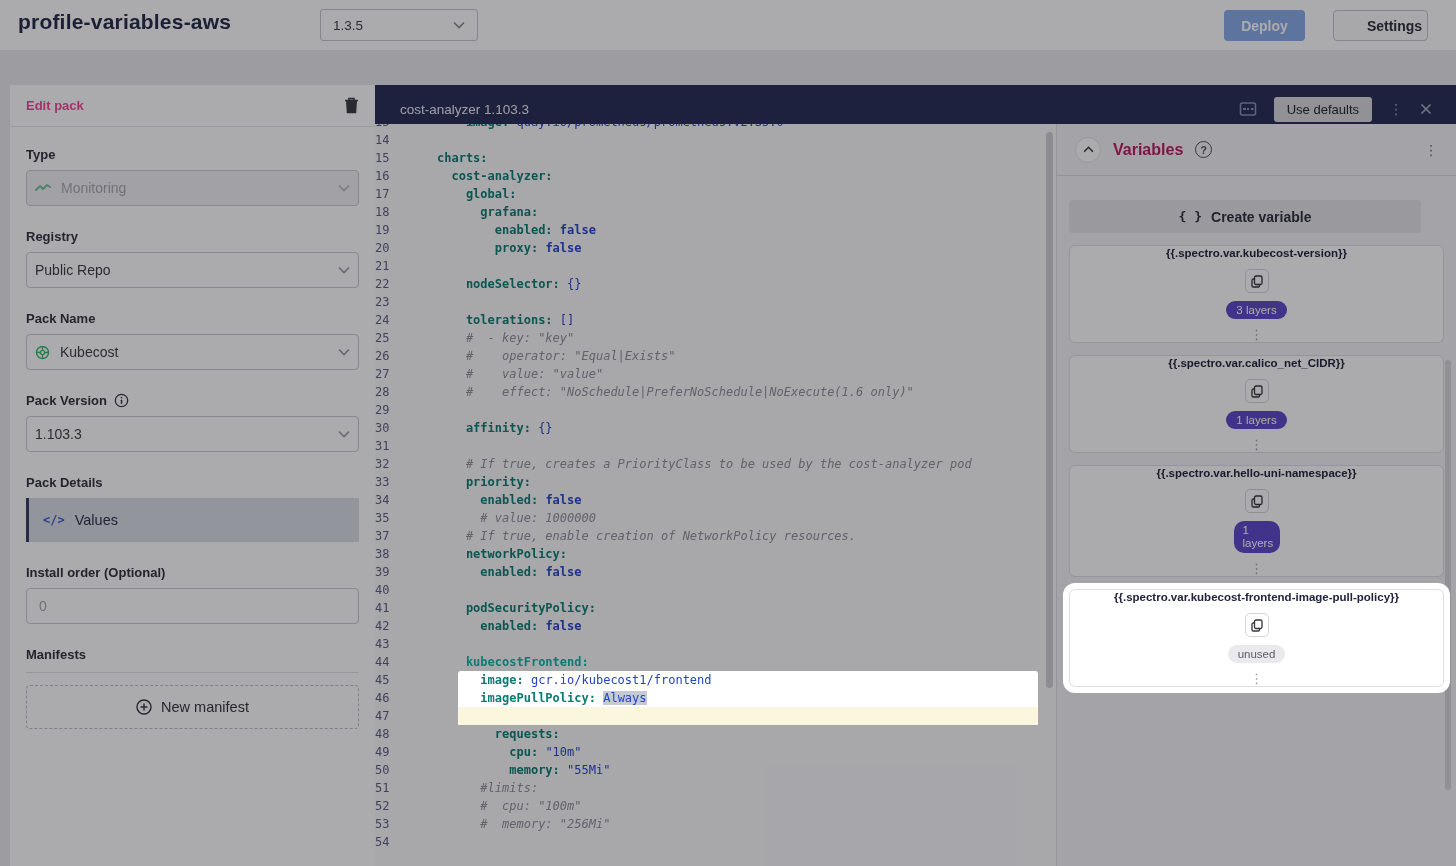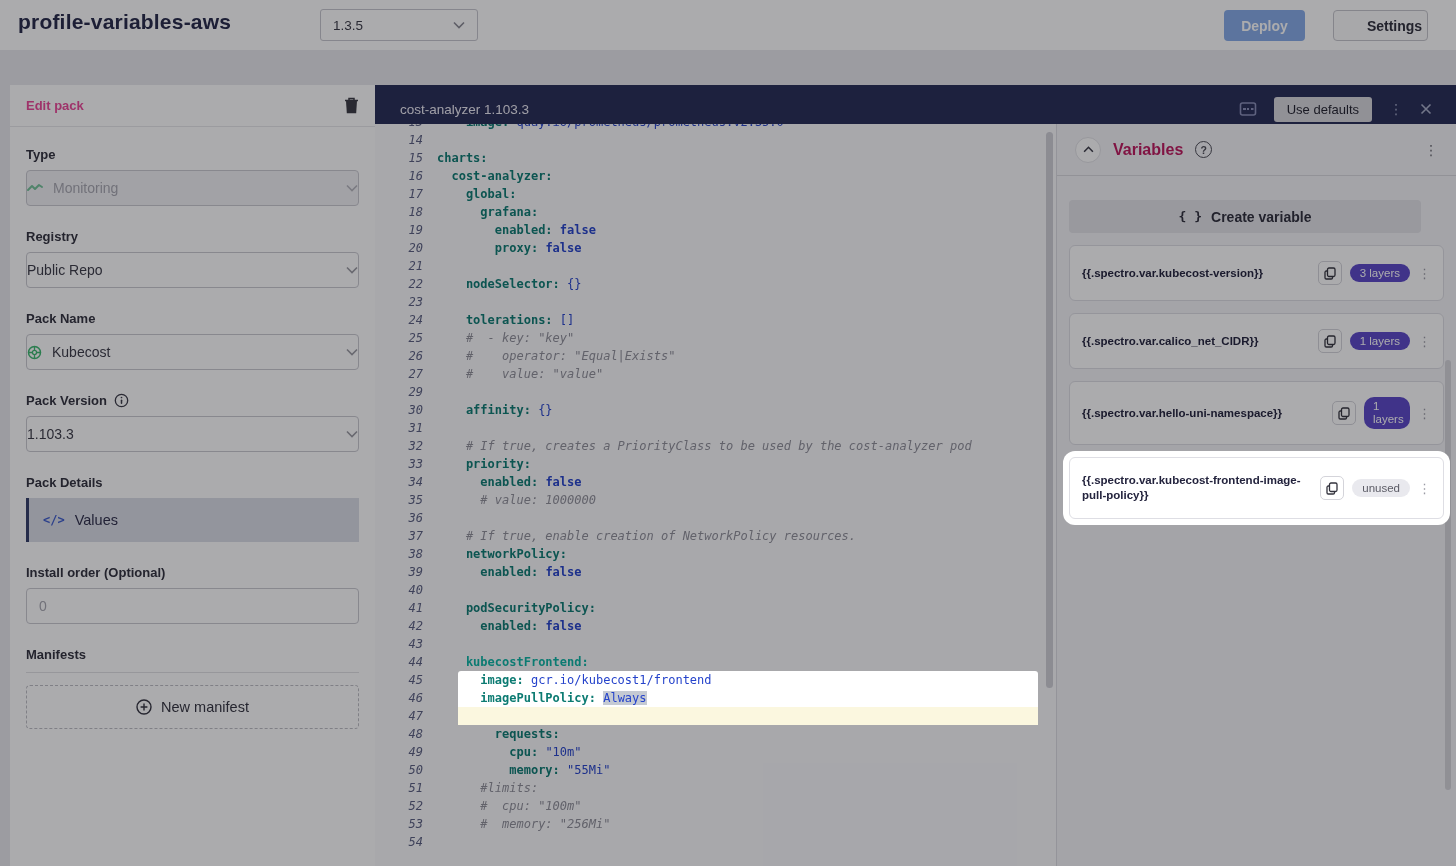--- a/index.html
+++ b/index.html
@@ -15,21 +15,21 @@
   #deploy-btn { width:81px; height:31px; background:#86abe8; border:none; border-radius:4px; color:#fff; font-weight:bold; font-size:14px; font-family:inherit; }
   #settings-btn { width:95px; height:31px; background:#fafafb; border:1px solid #c5c5cb; border-radius:4px; color:#2f2f3b; font-weight:bold; font-size:14px; font-family:inherit; display:flex; align-items:center; justify-content:center; gap:8px;padding-left:36px; }
 
   
   #edit-pack { position:absolute; left:10px; top:85px; width:365px; height:781px; background:#ffffff; }
   .ep-header { height:42px; border-bottom:1px solid #e6e6ea; display:flex; align-items:center; justify-content:space-between; padding:0 16px; }
   .ep-header .t { font-size:13px; font-weight:bold; color:#ec4899; }
   .ep-body { padding:20px 16px 0; }
   .field { margin-bottom:23px; }
   .field > label { display:block; font-size:13px; font-weight:bold; color:#30303c; margin-bottom:8px; }
-  .sel-input { height:36px; border:1px solid #c9c9d0; border-radius:4px; background:#fff; display:flex; align-items:center; padding:0 0; font-size:14px; color:#3a3a46; gap:10px; }
+  .sel-input { height:36px; border:1px solid #c9c9d0; border-radius:4px; background:#fff; display:flex; align-items:center; padding:0 8px; font-size:14px; color:#3a3a46; gap:10px; }
   .sel-input .chev { margin-left:auto; }
   .sel-input.disabled { background:#f2f2f5; color:#a7a7b0; }
   .text-input { width:100%; height:36px; border:1px solid #c9c9d0; border-radius:4px; padding:0 12px; font-size:14px; color:#3a3a46; font-family:inherit; background:#fff; }
   .text-input::placeholder { color:#a7a7b0; }
   .lbl-row { display:flex; align-items:center; gap:7px; margin-bottom:8px; }
   .lbl-row label { margin:0; font-size:13px; font-weight:bold; color:#30303c; }
   #values-row { height:44px; background:#dadde6; border-left:3px solid #323d68; display:flex; align-items:center; padding:0 14px; gap:10px; font-size:14.5px; color:#2d2d49; }
   .code-glyph { font-family:"DejaVu Sans Mono",monospace; font-weight:bold; font-size:12px; color:#3d5ccc; }
   #manifests-div { border-top:1px solid #e0e0e4; margin:10px 0 12px; }
   #new-manifest-btn { width:100%; height:44px; border:1px dashed #bdbdc4; border-radius:4px; background:transparent; display:flex; align-items:center; justify-content:center; gap:9px; font-size:14.5px; color:#33333f; font-family:inherit; }
@@ -38,21 +38,21 @@
   #editor-header { position:absolute; left:375px; top:85px; width:1081px; height:48px; background:#262b55; display:flex; align-items:center; color:#ecebf4; }
   #editor-title { margin-left:25px; font-size:13.5px; }
   .eh-right { margin-left:auto; margin-right:24px; display:flex; align-items:center; gap:17px; }
   #use-defaults-btn { background:#d7d7dc; border:none; border-radius:3px; color:#1f1f2b; font-size:13px; font-family:inherit; padding:5px 13px; }
   .kebab { color:#9aa0c0; font-size:14px; line-height:1; }
   #editor-close { color:#a8aec8; font-size:13px; }
 
   #editor-body { position:absolute; left:375px; top:124px; width:681px; height:742px; background:#fafafc; overflow:hidden; }
   #code-lines { position:absolute; left:0; top:-11px; font-family:"DejaVu Sans Mono",monospace; font-size:12px; line-height:18px; }
   .row { display:flex; height:18px; }
-  .ln { width:48px; flex:none; text-align:right; color:#5a5f80;font-style:italic; }
+  .ln { width:48px; flex:none; text-align:left; color:#5a5f80; }
   .codetxt { padding-left:14px; white-space:pre; }
   .t-k { color:#0c7b72; font-weight:bold; }
   .t-v { color:#2543cb; }
   .t-b { color:#2543cb; font-weight:bold; }
   .t-c { color:#8f8f99; font-style:italic; }
   .t-p { color:#3a3a46; }
   .t-sel { color:#2543cb; background:#c5cad3; }
   .row.spot .codetxt { position:relative; z-index:102; }
   #spot-panel { position:absolute; left:83px; top:547px; width:580px; height:54px; background:#ffffff; border-radius:3px; z-index:100; }
   #cursor-line { position:absolute; left:83px; top:583px; width:580px; height:18px; background:#fbf7df; z-index:101; }
@@ -61,21 +61,21 @@
   
   #vars-panel { position:absolute; left:1056px; top:124px; width:400px; height:742px; background:#f5f5f8; border-left:1px solid #dcdce2; }
   .vp-header { height:52px; display:flex; align-items:center; gap:12px; padding:0 18px; border-bottom:1px solid #d9d9de; }
   #vars-collapse { width:26px; height:26px; border-radius:50%; background:#fff; border:1px solid #e2e2e7; display:flex; align-items:center; justify-content:center; }
   #vars-title { font-size:16px; font-weight:bold; color:#be185d; }
   #vars-help { width:17px; height:17px; border:1.4px solid #4a4a54; border-radius:50%; font-size:10.5px; font-weight:bold; color:#4a4a54; display:flex; align-items:center; justify-content:center; }
   .vp-header .kebab { margin-left:auto; color:#6a6a74; }
   #create-var-btn { margin:24px 12px 0; width:352px; height:33px; background:#e3e3e8; border:none; border-radius:4px; display:flex; align-items:center; justify-content:center; gap:9px; font-size:14px; font-weight:bold; color:#2d2d3a; font-family:inherit; }
   #create-var-btn .code-glyph { color:#2d2d3a; font-size:13px; }
   #var-list { margin:12px 12px 0; display:flex; flex-direction:column; gap:12px; }
-  .var-item { background:#fff; border:1px solid #dedee4; border-radius:6px; padding:15px 12px; display:flex; align-items:center; gap:8px; min-height:46px; }
+  .var-item { background:#fff; border:1px solid #dedee4; border-radius:6px; padding:0 12px; display:flex; align-items:center; gap:8px; min-height:46px;flex-direction:column; }
   .vi-name { flex:1; font-size:11.5px; font-weight:bold; color:#23233d; line-height:15px; word-break:break-word; }
   .vi-copy { width:24px; height:24px; flex:none; border:1px solid #d4d4da; border-radius:5px; background:#fff; display:flex; align-items:center; justify-content:center; }
   .badge { flex:none; border-radius:11px; background:#5b48c8; color:#fff; font-size:11.5px; padding:3px 10px; white-space:nowrap; }
   .badge.gray { background:#e9e9ee; color:#5c5c66; }
   .badge.wrap { white-space:normal; max-width:46px; line-height:13px; border-radius:10px; padding:3px 9px; }
   .vi-kebab { flex:none; color:#9a9aa4; font-size:13px; }
   .var-item.spot { position:relative; z-index:102; box-shadow:0 0 0 6px #ffffff; }
   #vars-scroll { position:absolute; right:5px; top:236px; width:6px; height:430px; background:#d6d6db; border-radius:3px; }
 
   
@@ -293,20 +293,24 @@
       </div>
       <div class="row">
         <span class="ln">26</span>
         <span class="codetxt"><span class="t-c">    #    operator: "Equal|Exists"</span></span>
       </div>
       <div class="row">
         <span class="ln">27</span>
         <span class="codetxt"><span class="t-c">    #    value: "value"</span></span>
       </div>
       <div class="row">
+        <span class="ln">28</span>
+        <span class="codetxt"><span class="t-c">    #    effect: "NoSchedule|PreferNoSchedule|NoExecute(1.6 only)"</span></span>
+      </div>
+      <div class="row">
         <span class="ln">29</span>
         <span class="codetxt"></span>
       </div>
       <div class="row">
         <span class="ln">30</span>
         <span class="codetxt"><span class="t-k">    affinity:</span><span class="t-v"> {}</span></span>
       </div>
       <div class="row">
         <span class="ln">31</span>
         <span class="codetxt"></span>
@@ -319,24 +323,20 @@
         <span class="ln">33</span>
         <span class="codetxt"><span class="t-k">    priority:</span></span>
       </div>
       <div class="row">
         <span class="ln">34</span>
         <span class="codetxt"><span class="t-k">      enabled:</span><span class="t-b"> false</span></span>
       </div>
       <div class="row">
         <span class="ln">35</span>
         <span class="codetxt"><span class="t-c">      # value: 1000000</span></span>
-      </div>
-      <div class="row">
-        <span class="ln">36</span>
-        <span class="codetxt"></span>
       </div>
       <div class="row">
         <span class="ln">37</span>
         <span class="codetxt"><span class="t-c">    # If true, enable creation of NetworkPolicy resources.</span></span>
       </div>
       <div class="row">
         <span class="ln">38</span>
         <span class="codetxt"><span class="t-k">    networkPolicy:</span></span>
       </div>
       <div class="row">

